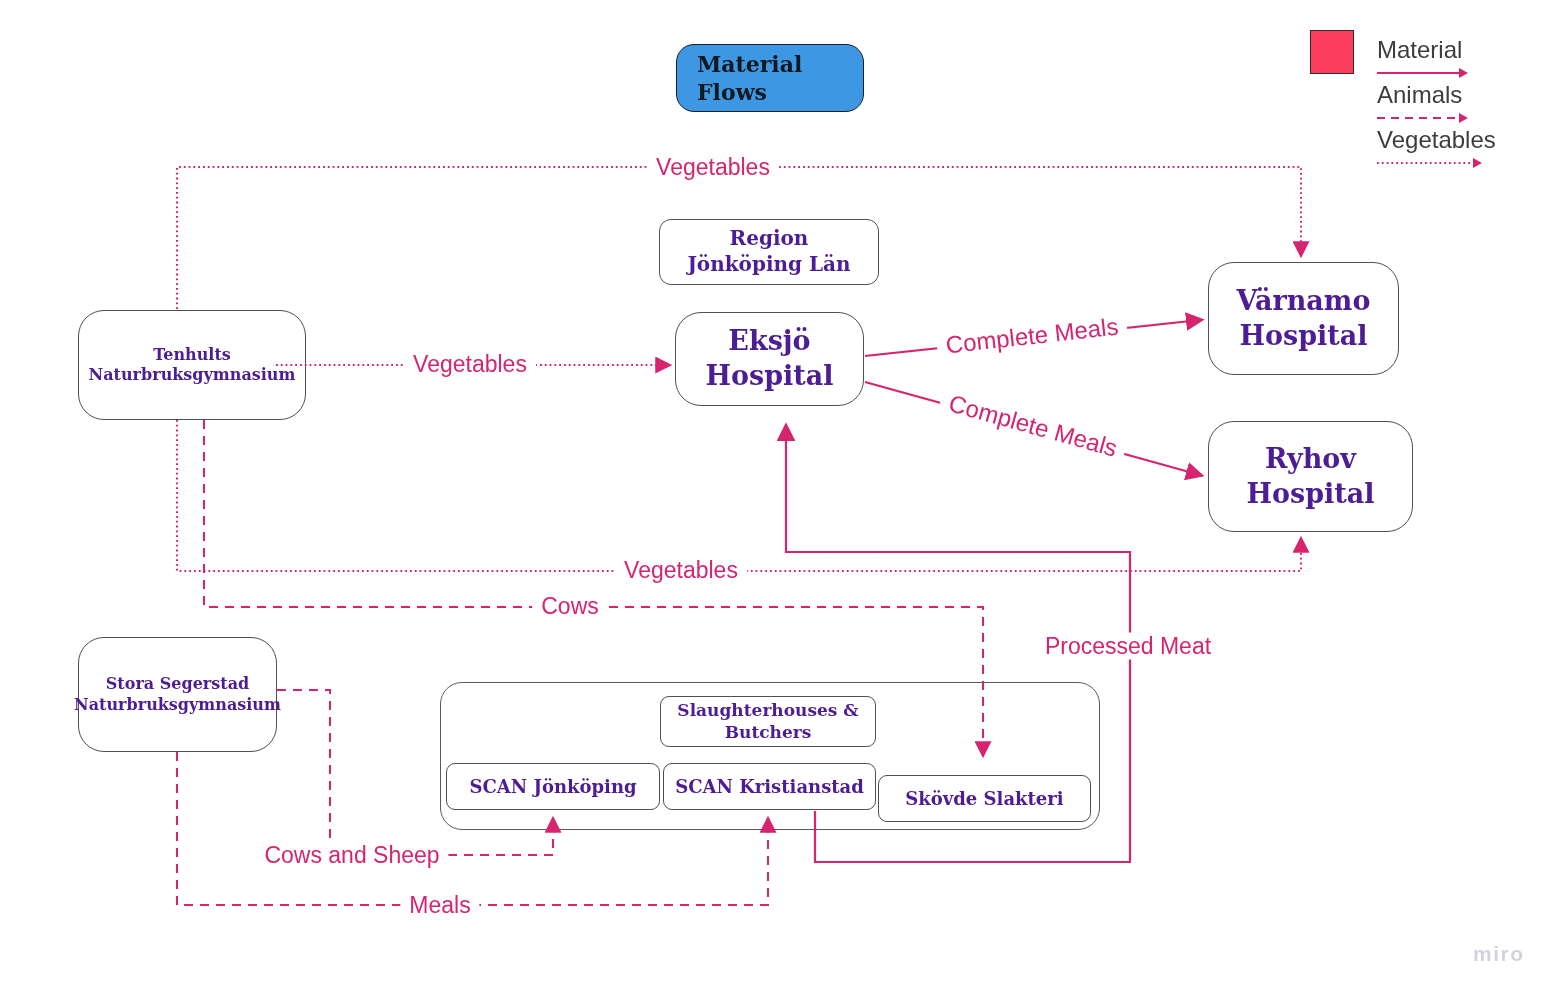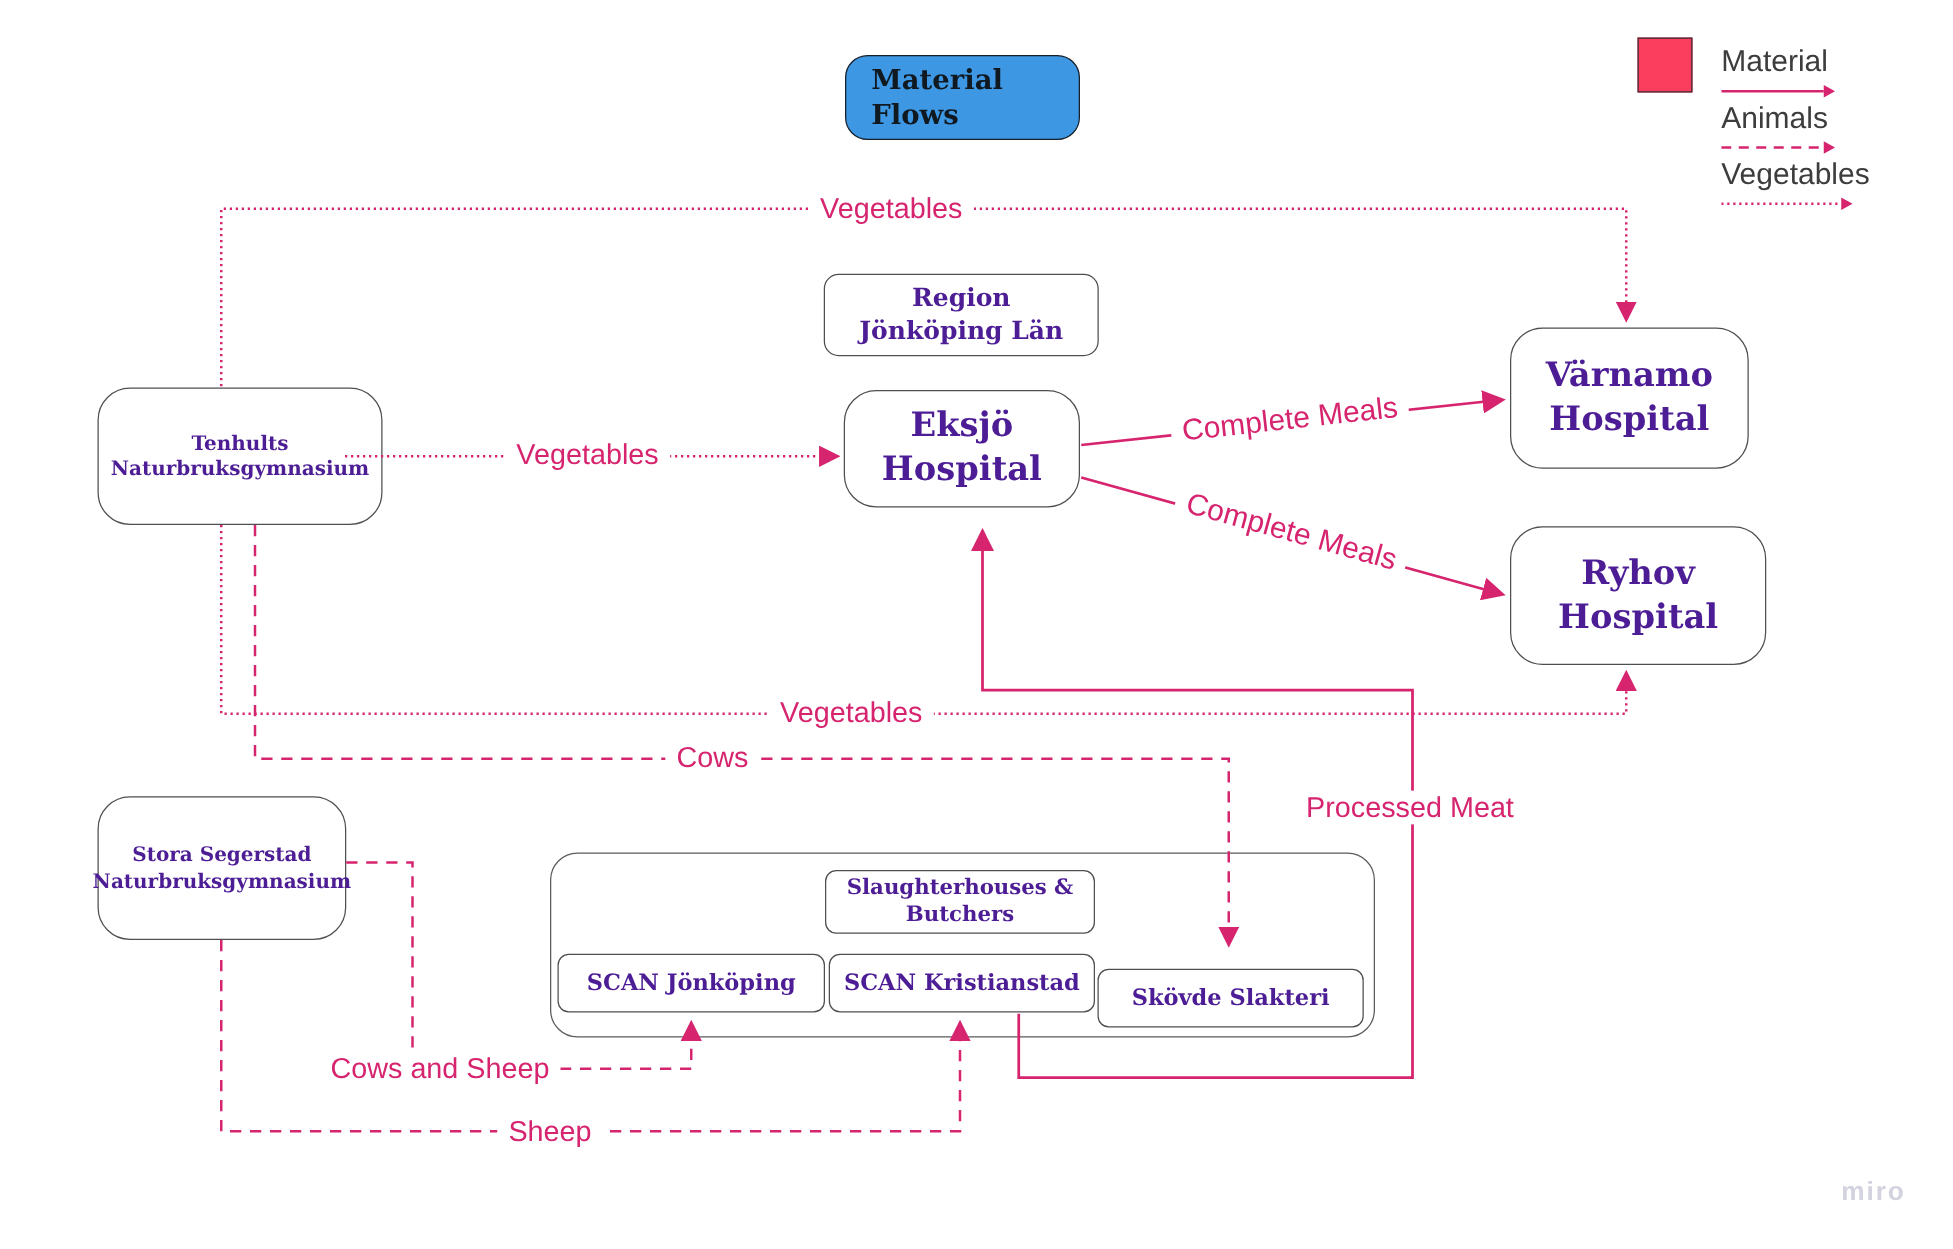--- a/index.html
+++ b/index.html
@@ -130,21 +130,21 @@
   </svg>
 
   <span class="edge-label" style="left:713px;top:167px;">Vegetables</span>
   <span class="edge-label" style="left:470px;top:364px;">Vegetables</span>
   <span class="edge-label" style="left:681px;top:570px;">Vegetables</span>
   <span class="edge-label" style="left:570px;top:606px;">Cows</span>
   <span class="edge-label big rot-up" style="left:1032px;top:336px;">Complete Meals</span>
   <span class="edge-label big rot-down" style="left:1033px;top:426px;">Complete Meals</span>
   <span class="edge-label" style="left:1128px;top:646px;">Processed Meat</span>
   <span class="edge-label" style="left:352px;top:855px;">Cows and Sheep</span>
-  <span class="edge-label" style="left:440px;top:905px;">Sheep</span>
+  <span class="edge-label" style="left:440px;top:905px;">Meals</span>
 
   <div class="legend">
     <div class="legend-swatch"></div>
     <div class="legend-item li-0">
       <span class="lbl">Material</span>
       <svg width="92" height="12">
         <line x1="0" y1="6" x2="82" y2="6" stroke="#d6246e" stroke-width="2"></line>
         <path d="M82,1 L91,6 L82,11 z" fill="#d6246e"></path>
       </svg>
     </div>

